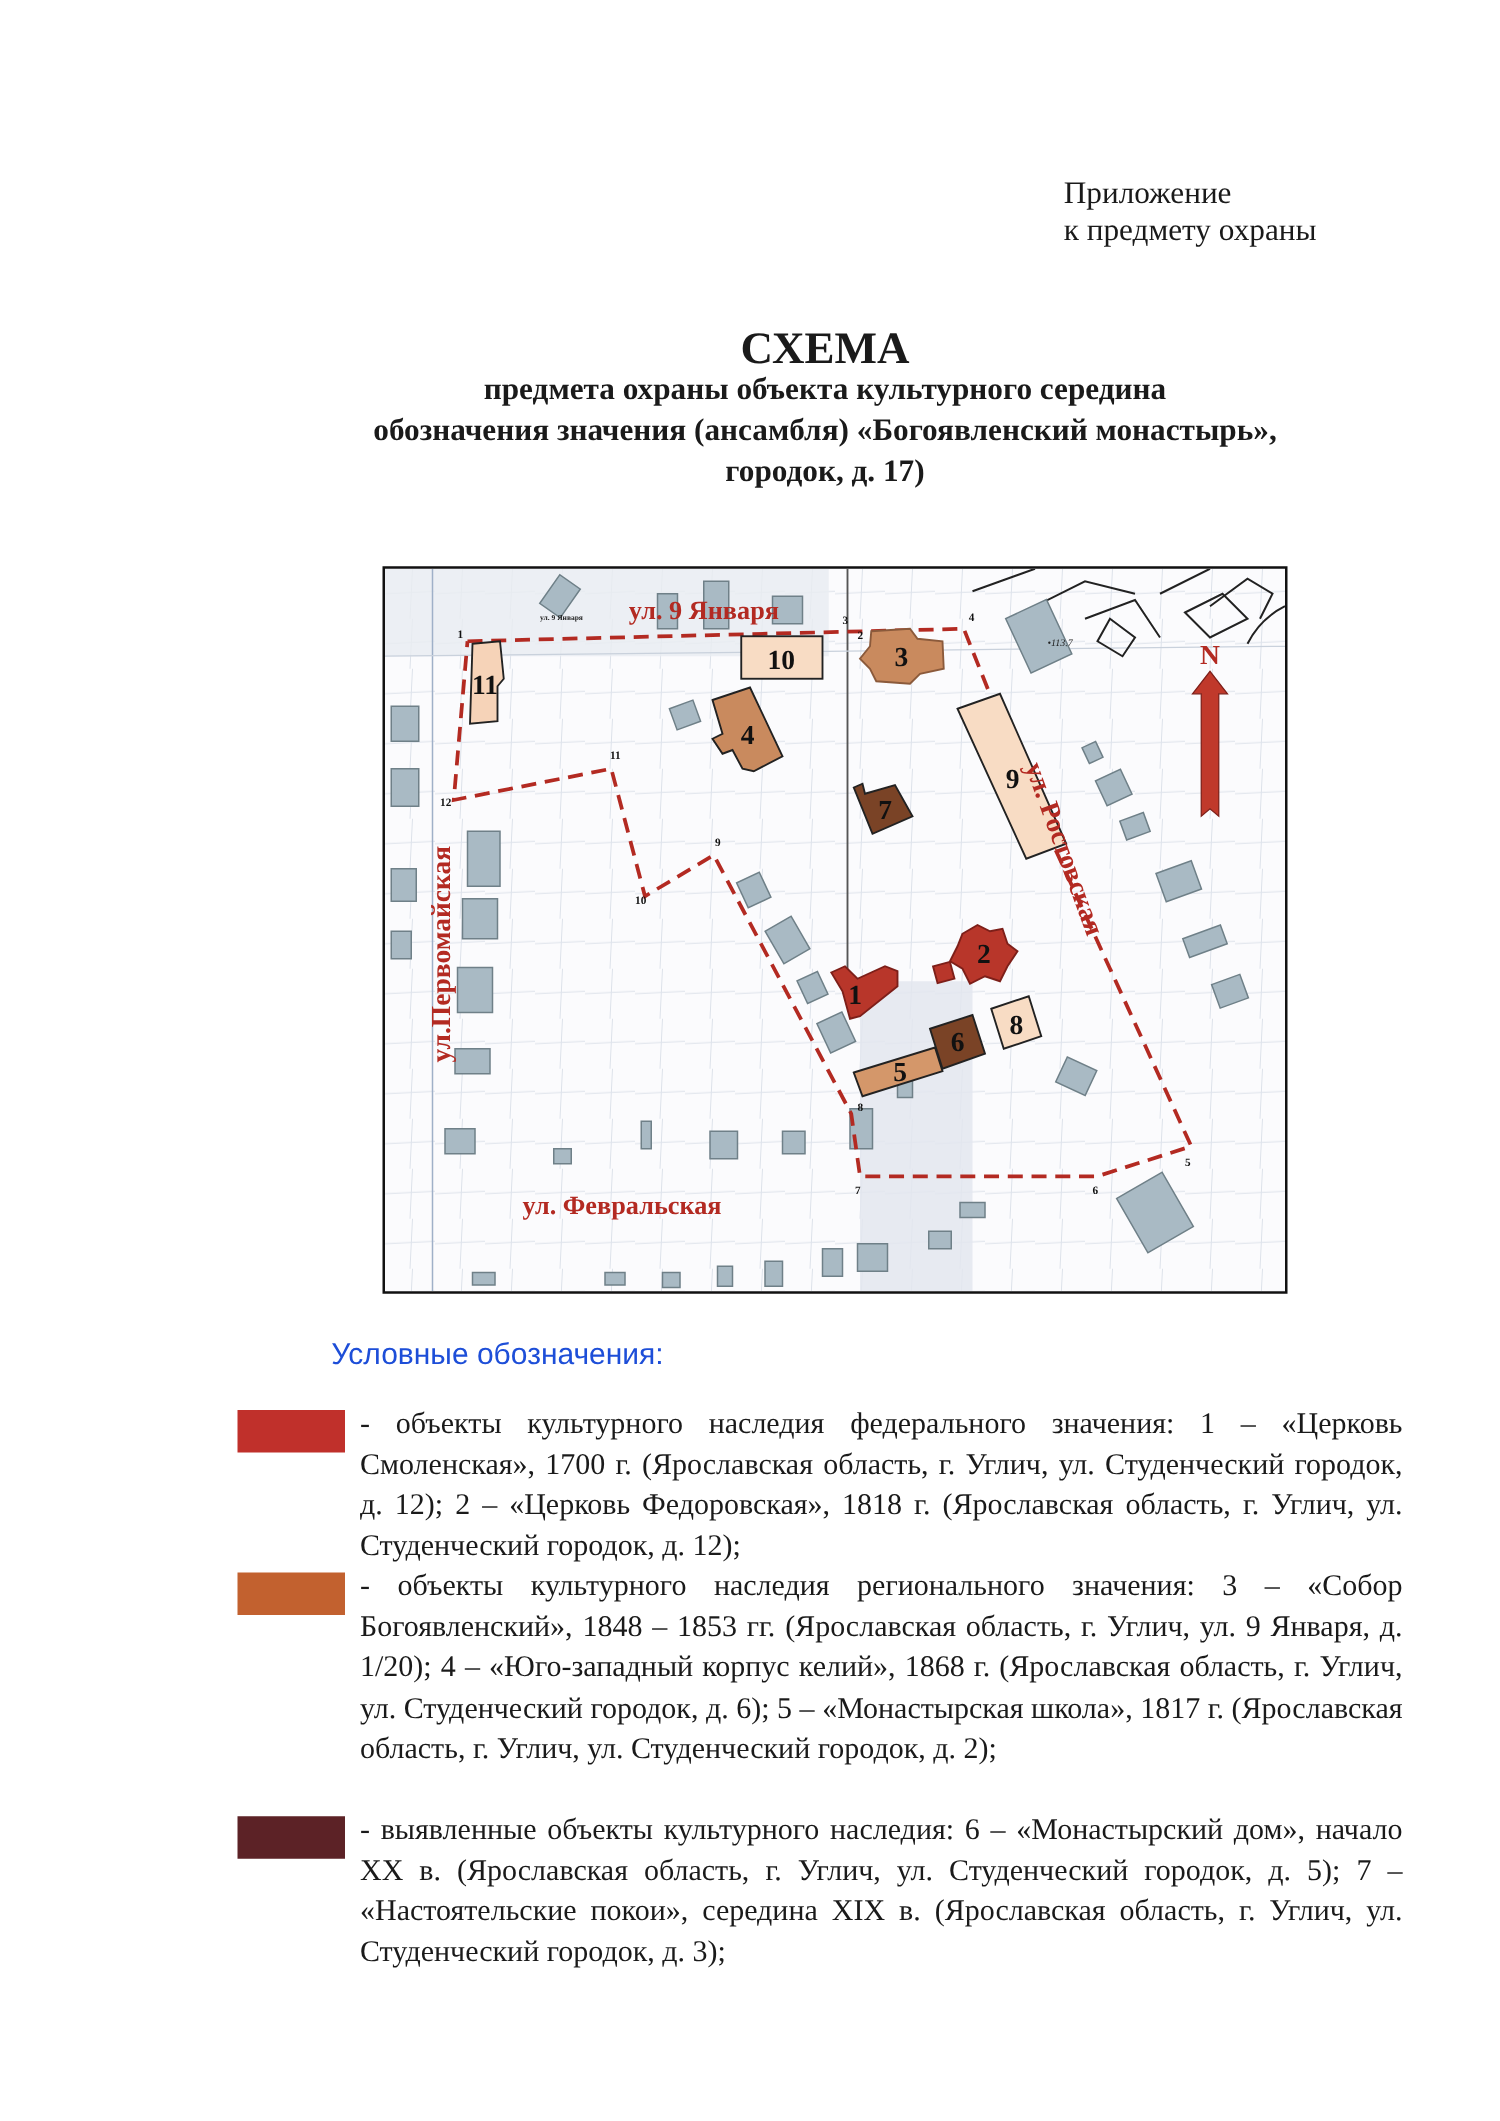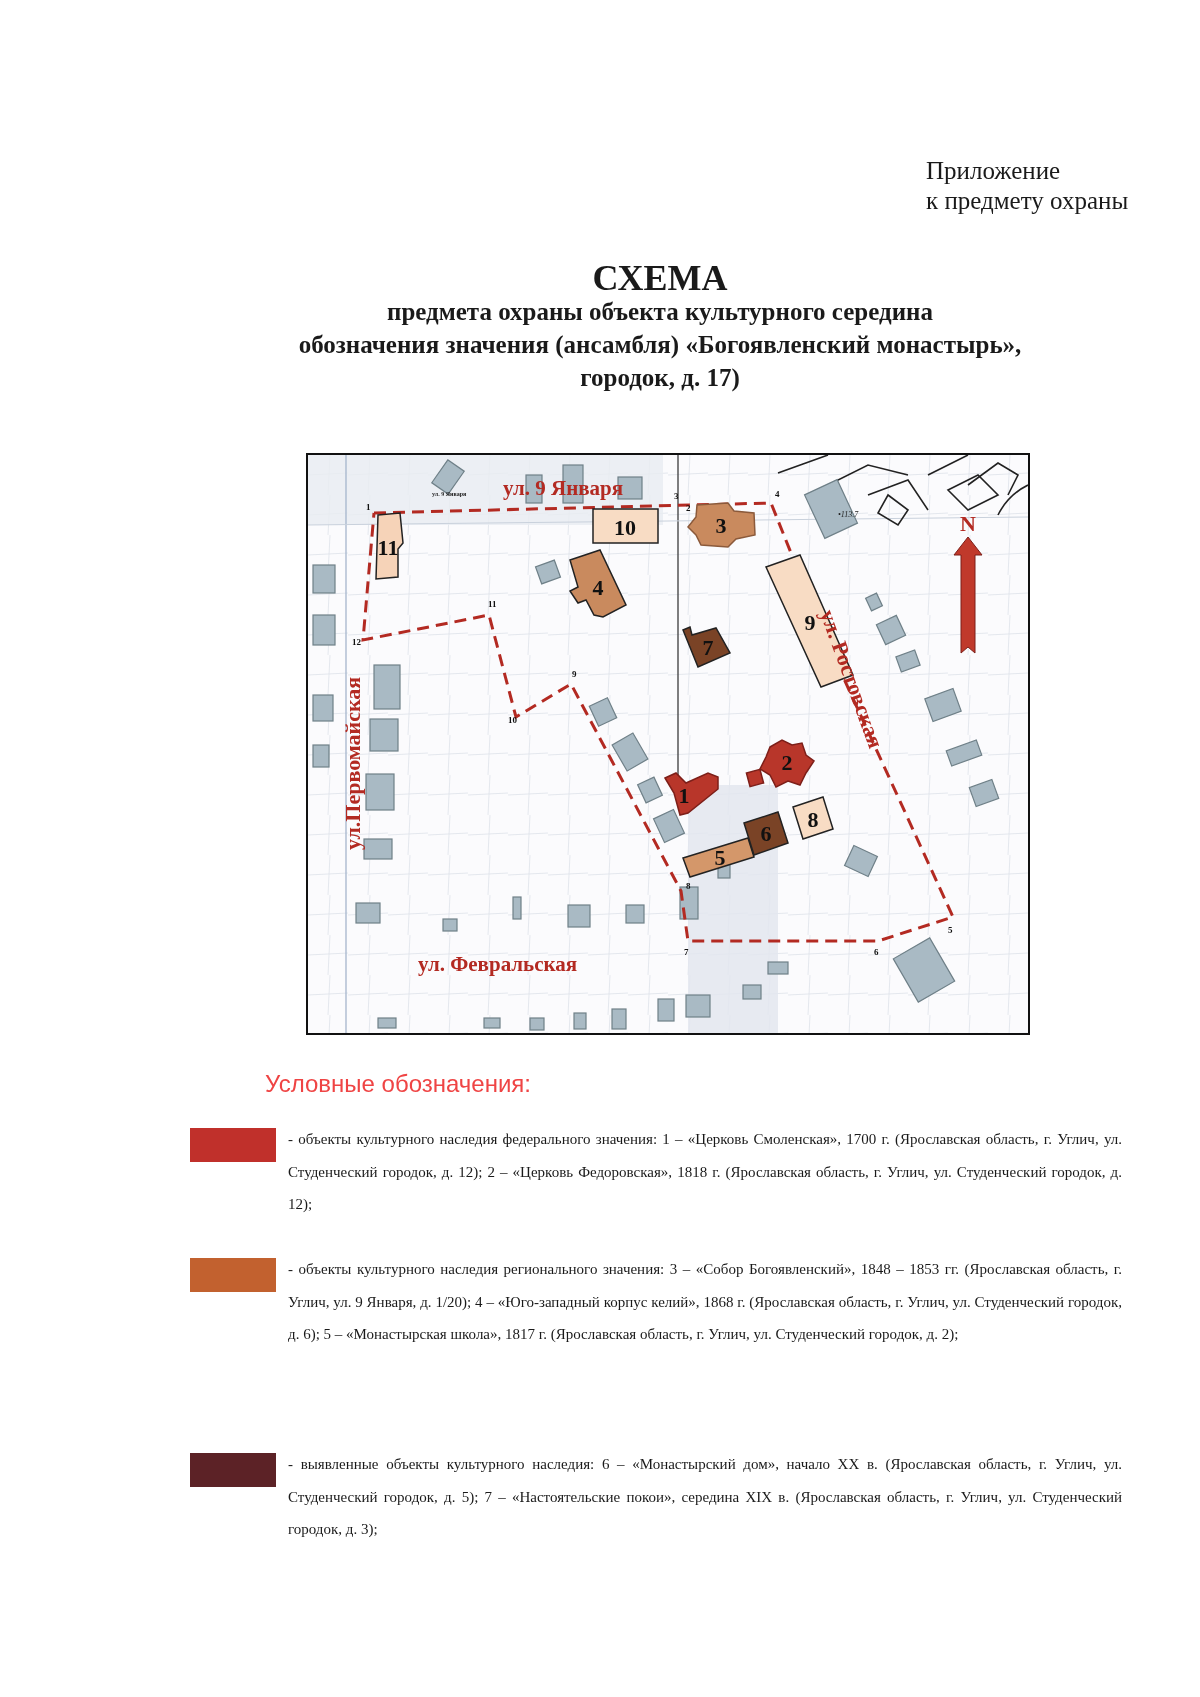--- a/index.html
+++ b/index.html
@@ -1,29 +1,29 @@
 <!DOCTYPE html>
 <html><head>
 <meta charset="utf-8">
 <style>
   html, body { margin:0; padding:0; background:#ffffff; }
   body { width:1200px; height:1697px; position:relative; overflow:hidden;
          font-family:"Liberation Serif","DejaVu Serif",serif; color:#1a1a1a; }
-  .appendix { position:absolute; left:926px; top:140px; font-size:25px; line-height:30px;margin-top:16px; }
+  .appendix { position:absolute; left:851px; top:140px; font-size:25px; line-height:30px; }
   .title-block { position:absolute; left:190px; width:940px; top:262px; text-align:center;
                  font-family:"Liberation Serif",serif; font-weight:bold; font-size:25px; line-height:33px; }
   .title-block .main { font-size:36px; }
   .map-frame { position:absolute; left:306px; top:453px; width:720px; height:578px;
                border:2px solid #111; background:#fbfbfd; overflow:hidden; }
   .map-frame svg { position:absolute; left:0; top:0; }
   .legend-heading { position:absolute; left:265px; top:1070px; font-family:"Liberation Sans",sans-serif;
-                    font-size:24px; color:#ef4444; }
+                    font-size:24px; color:#1d4ed8; }
   .legend-item { position:absolute; left:190px; width:932px; }
   .legend-item .swatch { position:absolute; left:0; top:5px; width:86px; height:34px; }
-  .legend-item .text { position:absolute; left:98px; right:0; top:0; font-size:15px; line-height:32.5px;
+  .legend-item .text { position:absolute; left:98px; right:0; top:0; font-size:24px; line-height:32.5px;
                        text-align:justify; }
 </style>
 </head>
 <body>
 
 <div class="appendix">
   <div>Приложение</div>
   <div>к предмету охраны</div>
 </div>
 

